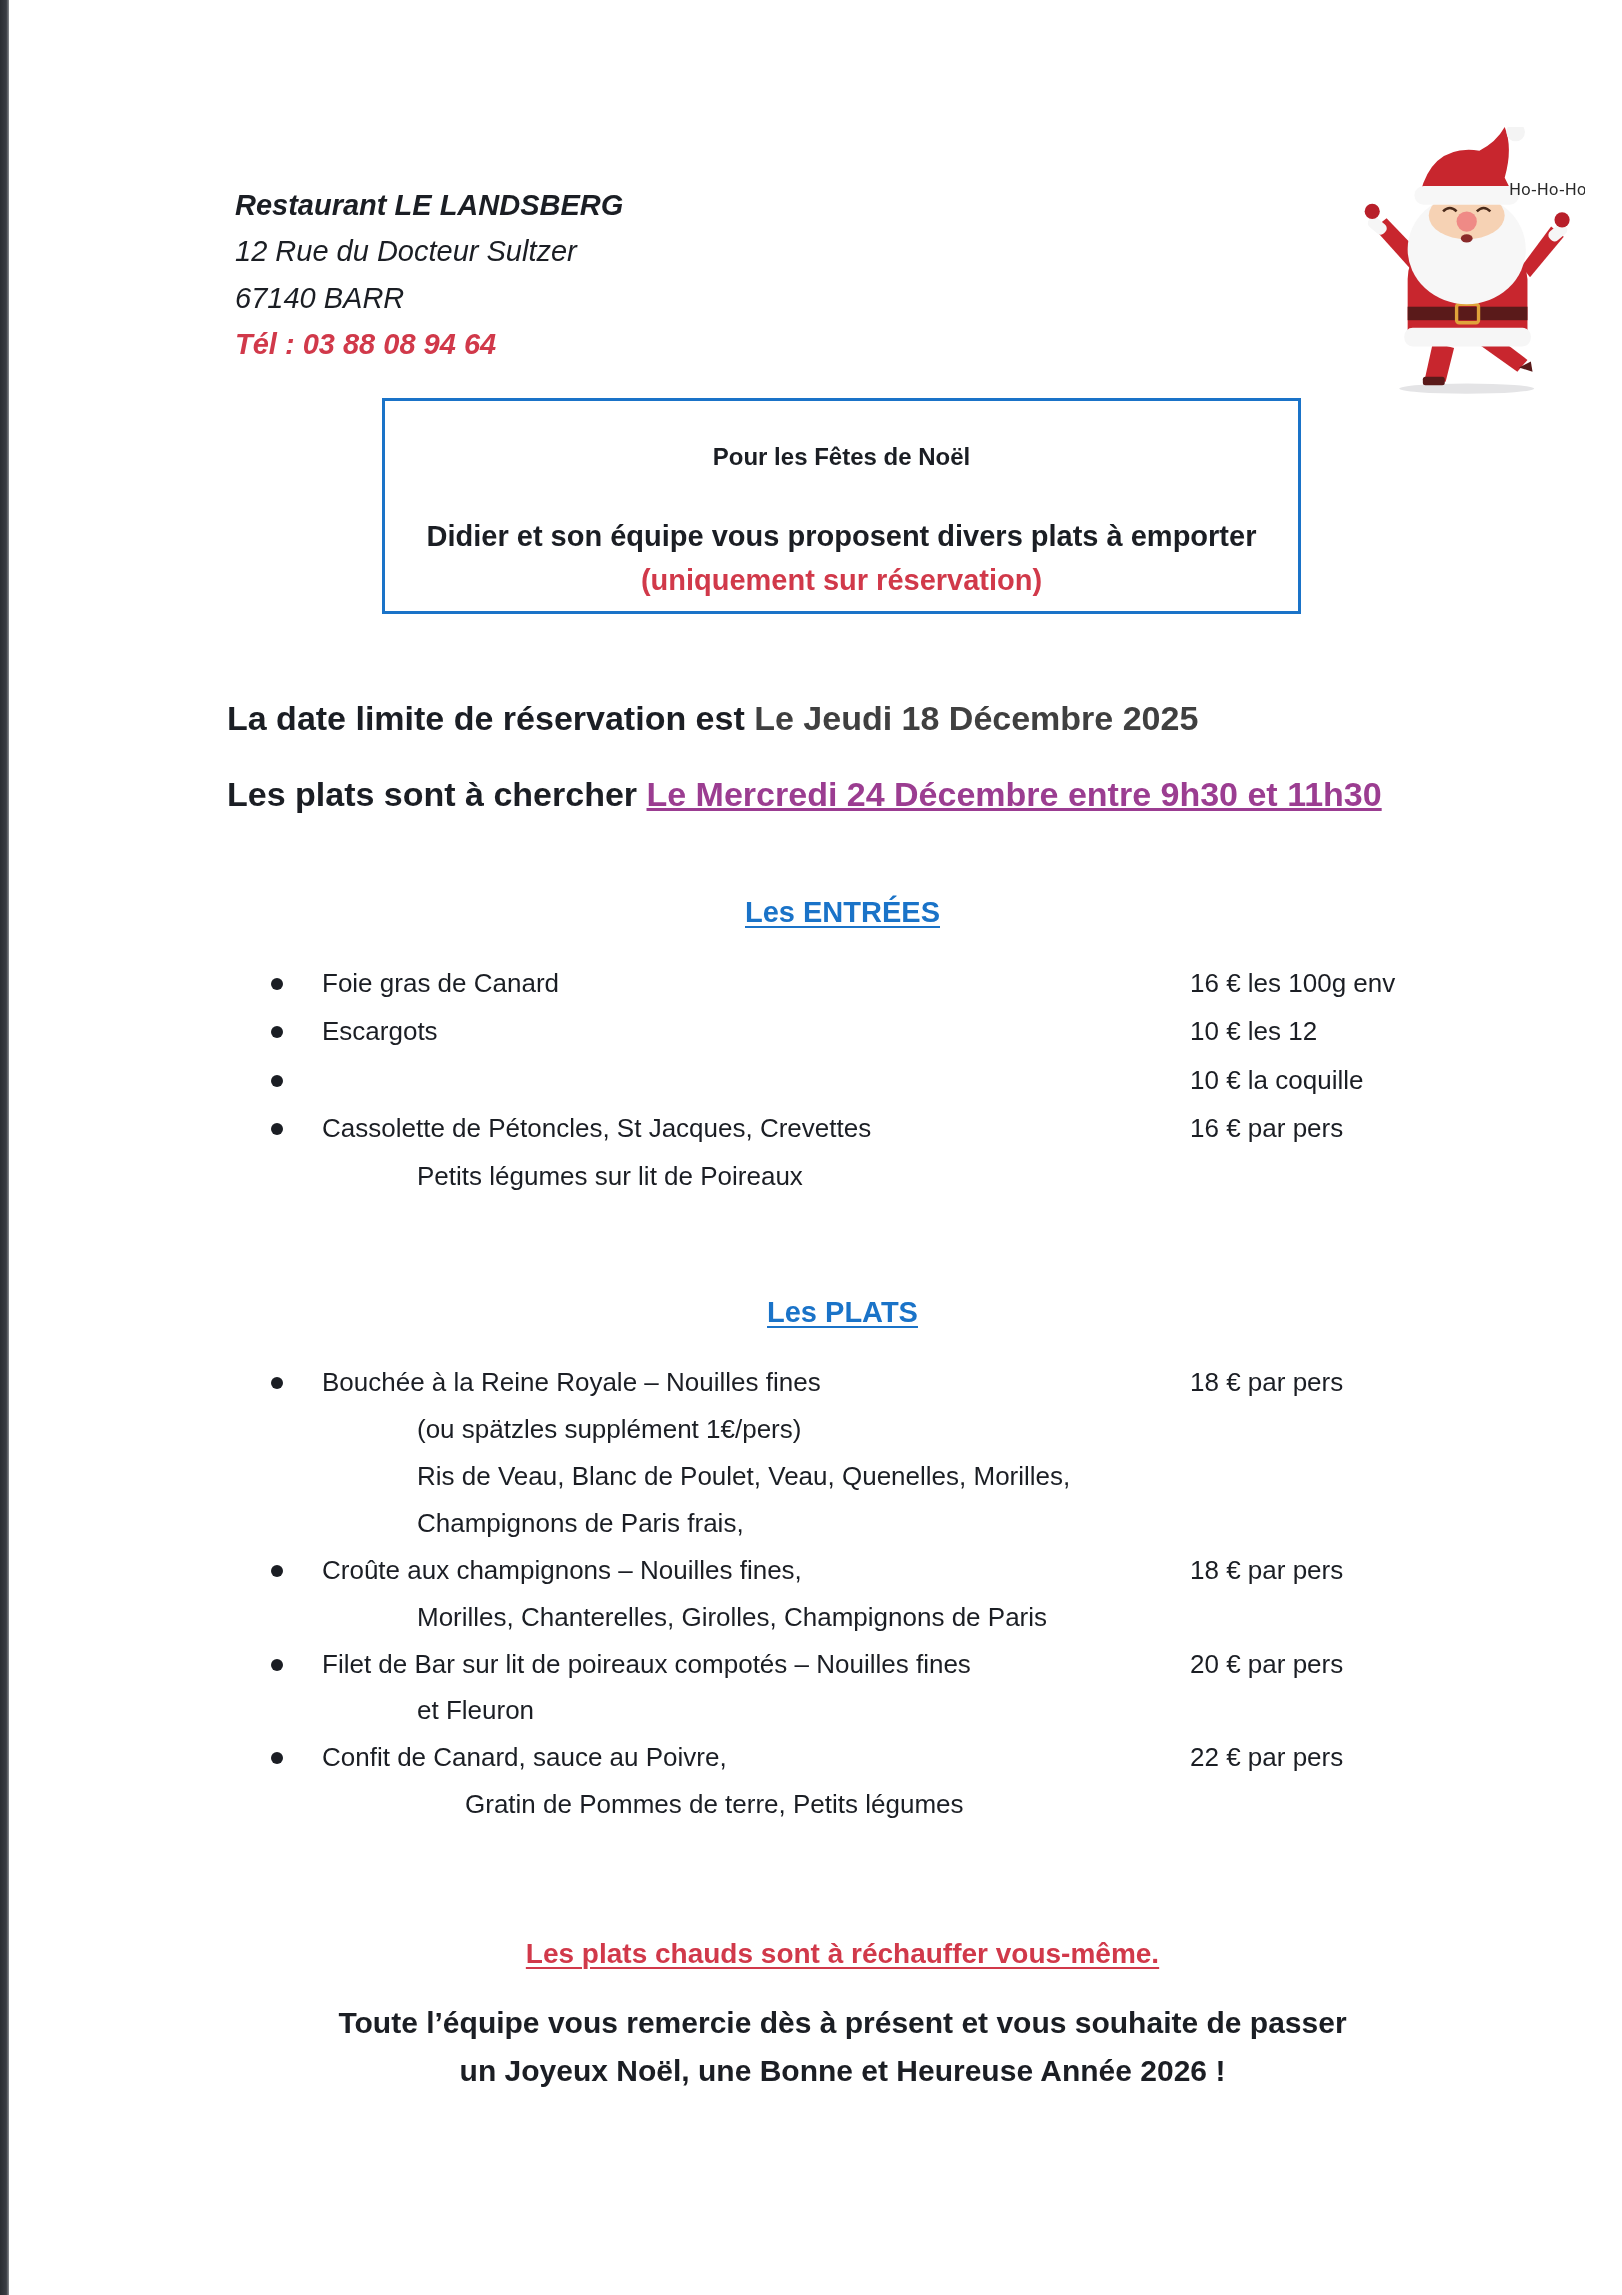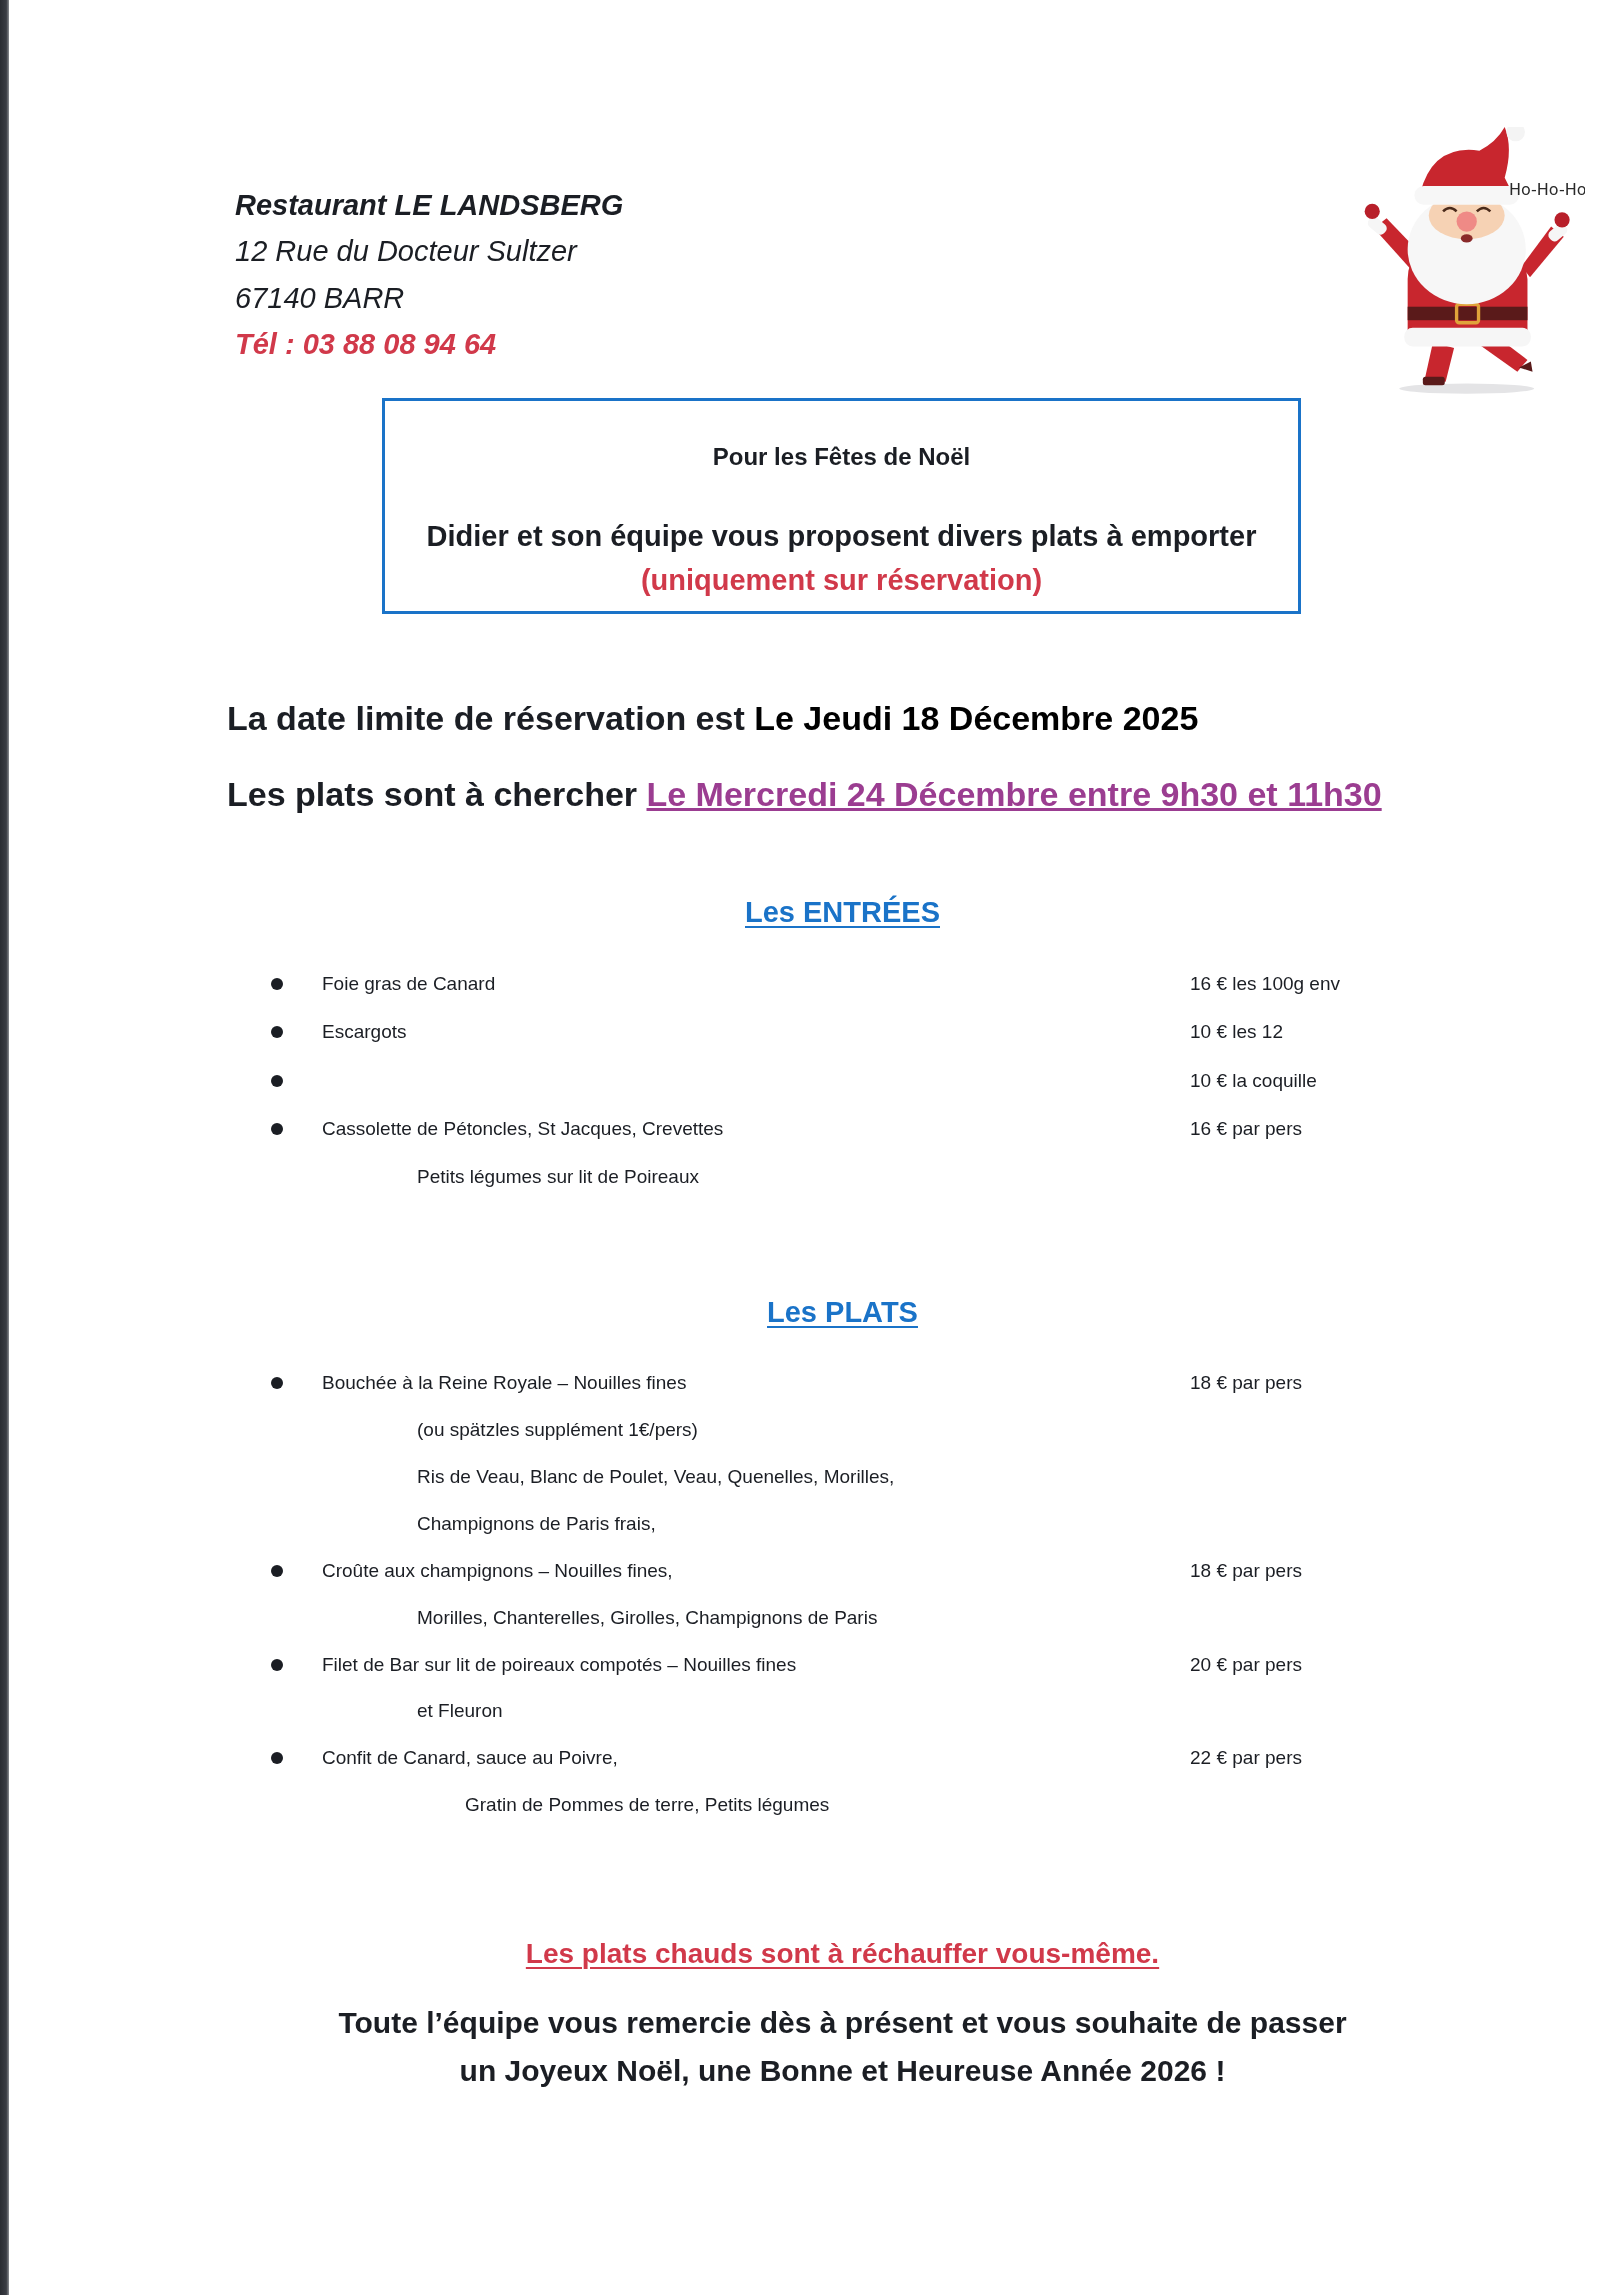--- a/index.html
+++ b/index.html
@@ -22,30 +22,30 @@
 
   .box {
     position: absolute; left: 382px; top: 398px; width: 913px; height: 210px;
     border: 3.4px solid #1a73c8;
   }
   .box-title { position: absolute; left: 0; right: 0; top: 42px; text-align: center; font-size: 24px; font-weight: bold; }
   .box-sub { position: absolute; left: 0; right: 0; top: 119px; text-align: center; font-size: 29px; font-weight: bold; }
   .box-red { position: absolute; left: 0; right: 0; top: 163px; text-align: center; font-size: 29px; font-weight: bold; color: #d1394a; }
 
   .info { left: 227px; font-size: 34px; font-weight: bold; line-height: 41px; }
-  .info .orange { color: #000000; }
+  .info .orange { color: #404040; }
   .info .purple { color: #9b3d91; text-decoration: underline; }
 
   .section-title {
     position: absolute; left: 0; width: 1685px; text-align: center;
     font-size: 29px; font-weight: bold; color: #1a73c8; text-decoration: underline;
     text-decoration-thickness: 1.7px; text-underline-offset: 4.2px;
   }
 
-  .row { position: absolute; left: 0; width: 1470px; height: 37px; font-size: 19px; line-height: 37px; }
+  .row { position: absolute; left: 0; width: 1470px; height: 37px; font-size: 26px; line-height: 37px; }
   .bullet { position: absolute; left: 271px; top: 12.7px; width: 12px; height: 12px; border-radius: 50%; background: #1b1e24; }
   .item { position: absolute; left: 322px; top: 0; white-space: nowrap; }
   .sub { position: absolute; left: 417px; top: 0; white-space: nowrap; }
   .price { position: absolute; left: 1190px; top: 0; white-space: nowrap; }
 
   .footer-red {
     position: absolute; left: 0; width: 1685px; text-align: center; top: 1938px;
     font-size: 28px; font-weight: bold; color: #d1394a; text-decoration: underline;
     text-decoration-thickness: 1.7px; text-underline-offset: 4.2px;
   }

